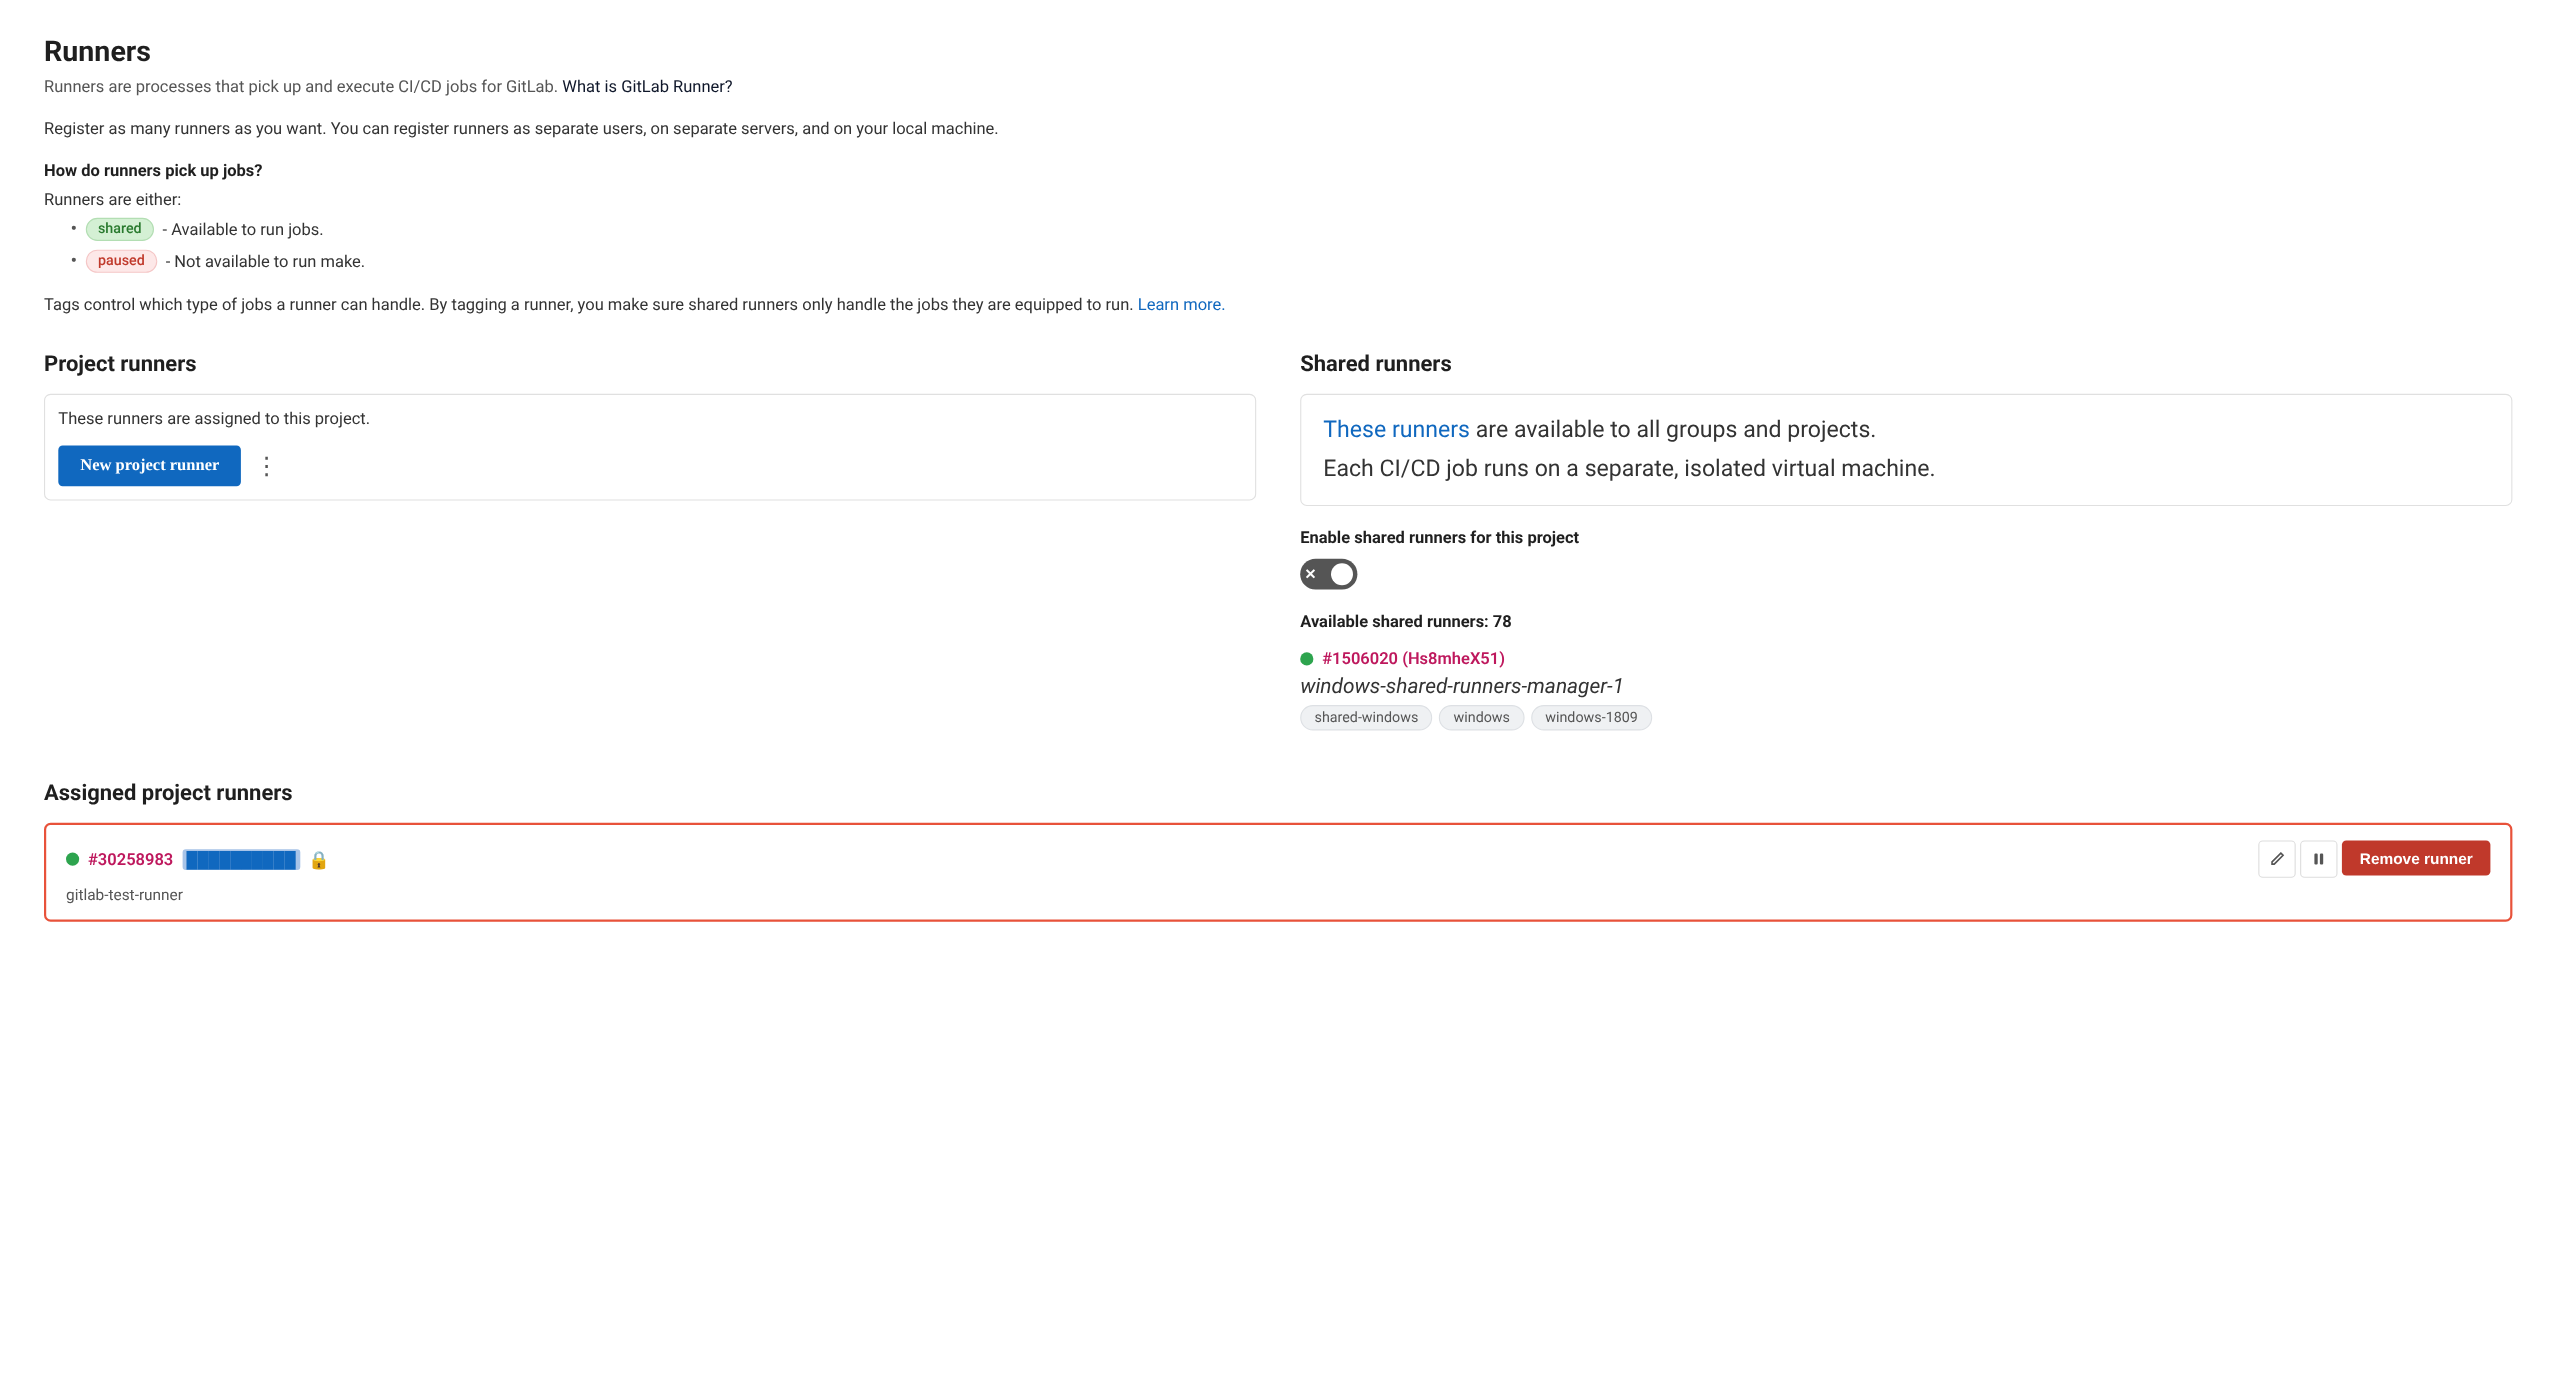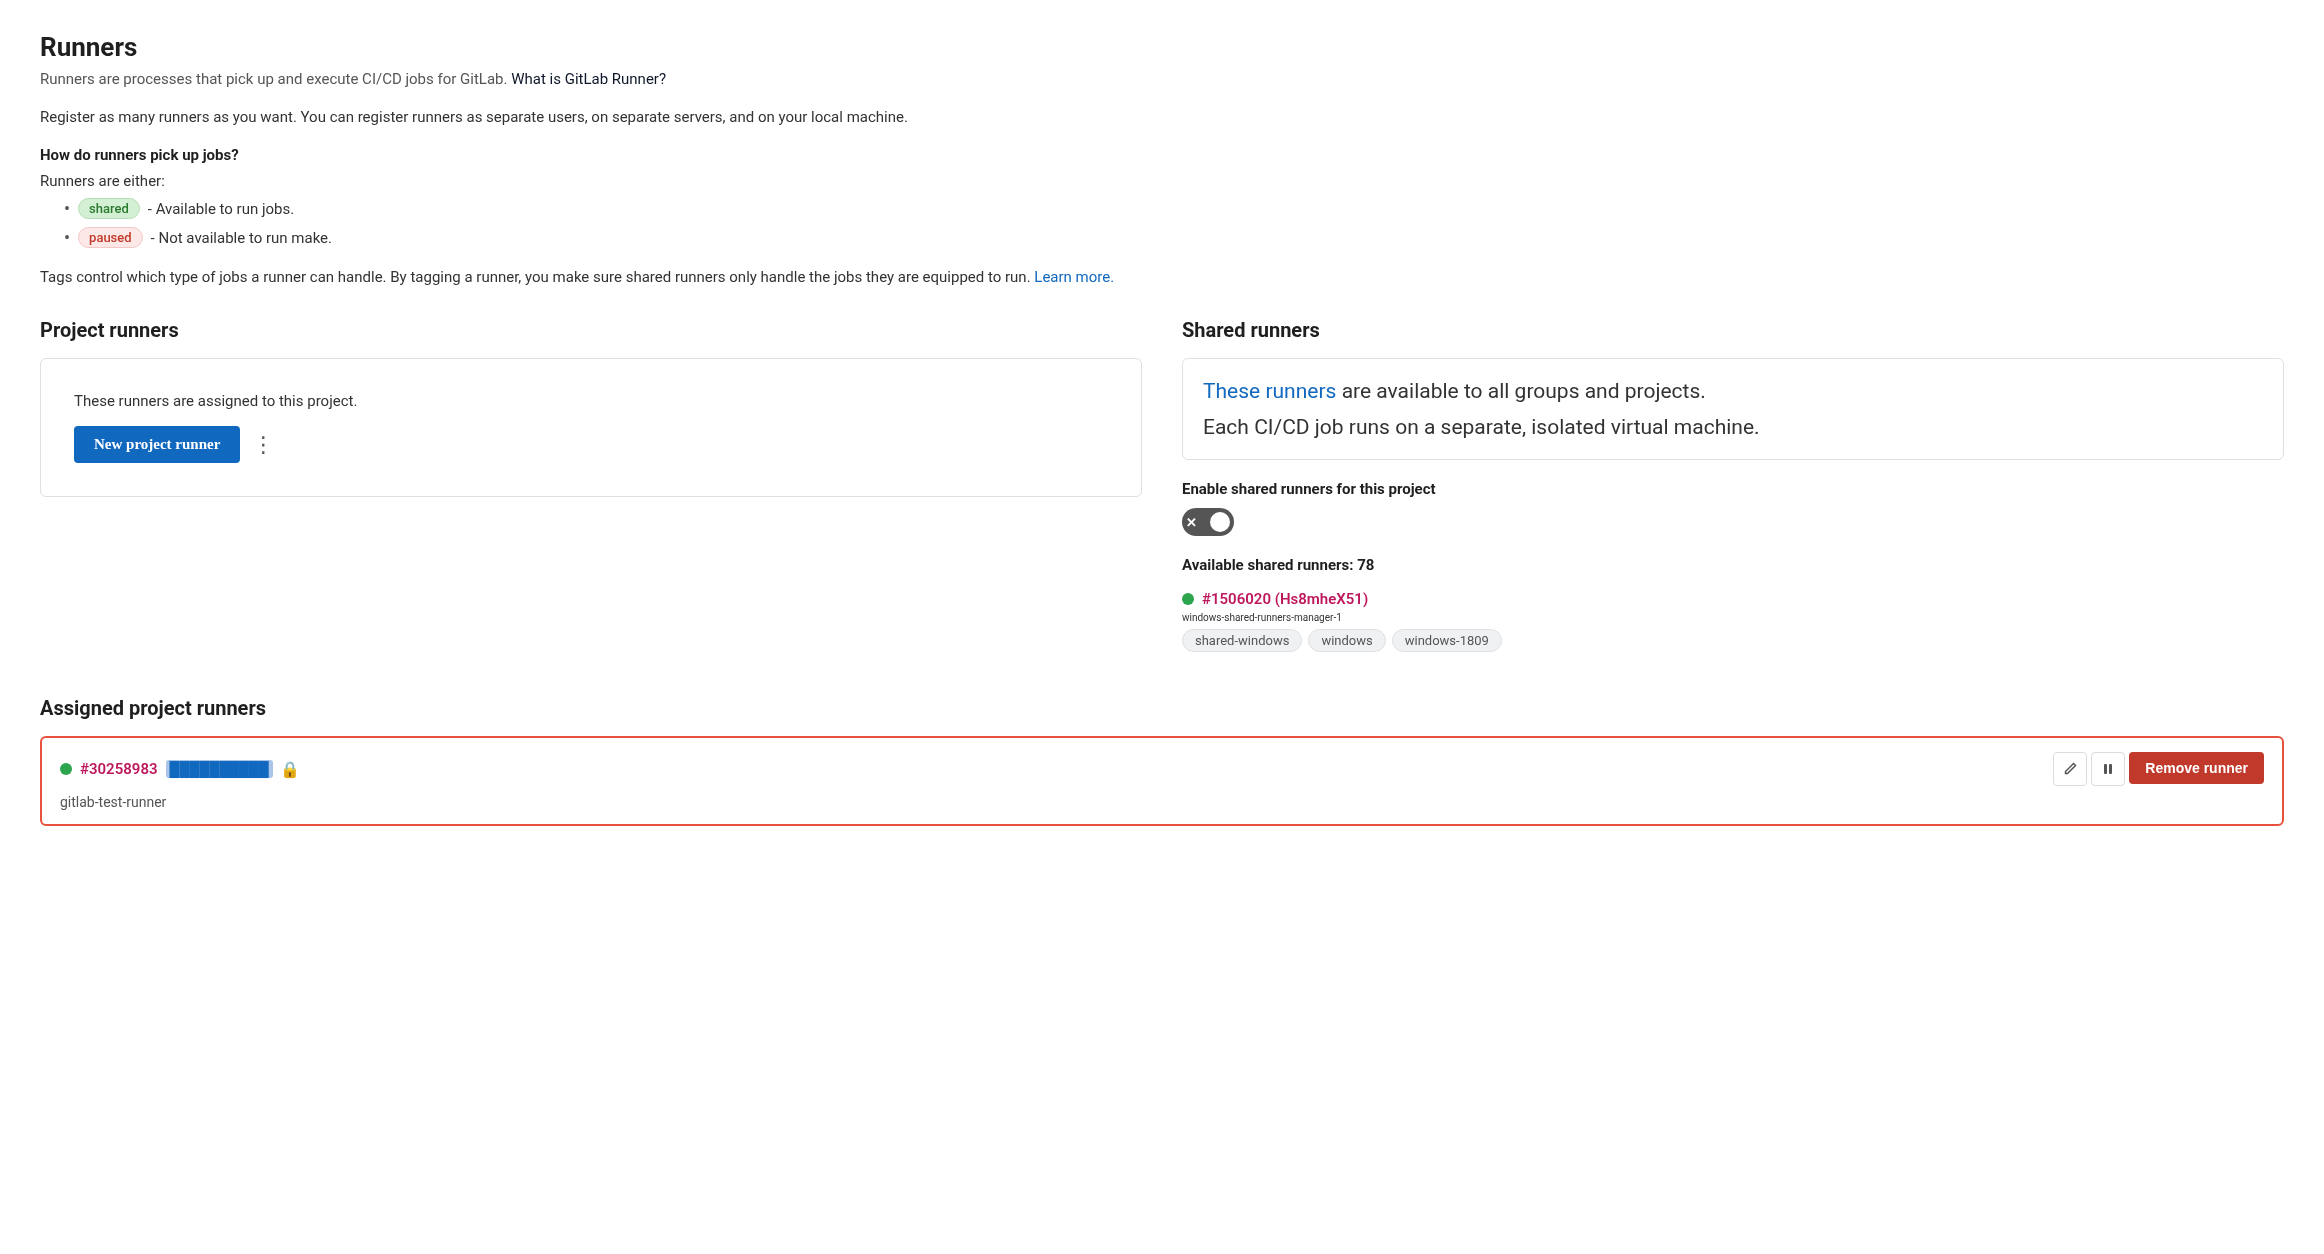--- a/index.html
+++ b/index.html
@@ -87,21 +87,21 @@
       margin-bottom: 32px;
     }
     .section-title {
       font-size: 20px;
       font-weight: 700;
       margin-bottom: 16px;
     }
     .info-box {
       border: 1px solid #e0e0e0;
       border-radius: 6px;
-      padding: 33px;
+      padding: 12px;
       margin-bottom: 0;
       background: #fff;
     }
     .info-box p {
       font-size: 15px;
       color: #333;
       margin-bottom: 0;
     }
     .new-runner-row {
       display: flex;
@@ -274,23 +274,24 @@
     .shared-runner-item {
       margin-bottom: 12px;
     }
     .shared-runner-id-row {
       display: flex;
       align-items: center;
       gap: 8px;
       margin-bottom: 4px;
     }
     .shared-runner-name {
-      font-size: 10px;
+      font-size: 19px;
       color: #333;
       margin-bottom: 6px;
+      font-style: italic;
     }
     .tags-row {
       display: flex;
       gap: 6px;
       flex-wrap: wrap;
     }
     .tag-chip {
       background: #eff1f3;
       border: 1px solid #dde0e4;
       border-radius: 12px;

